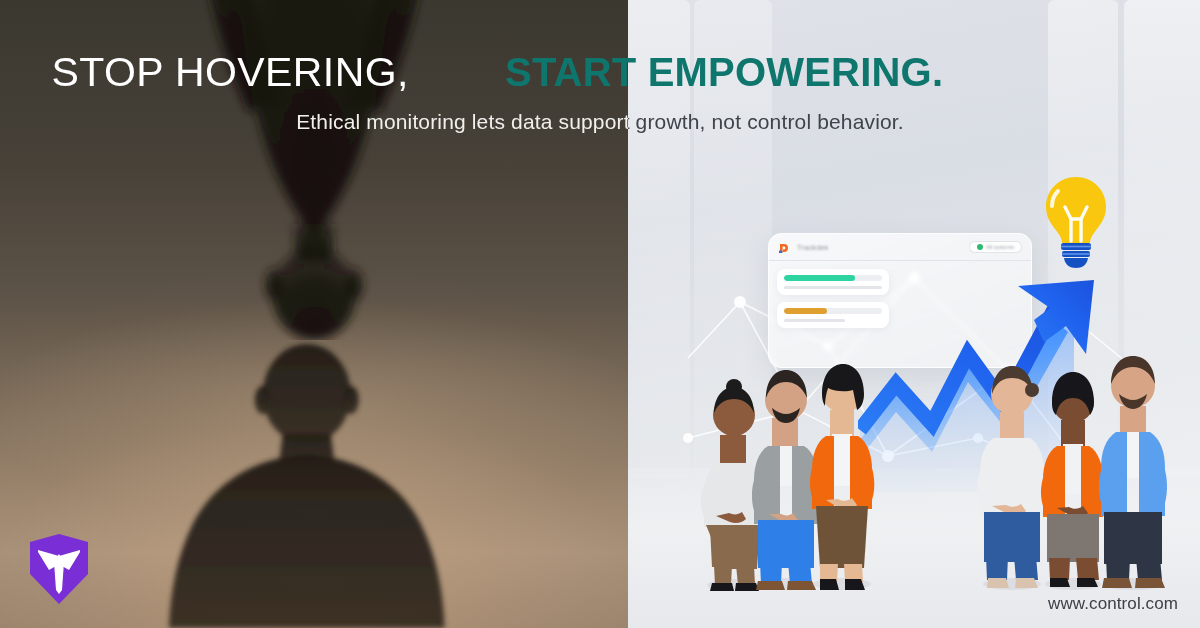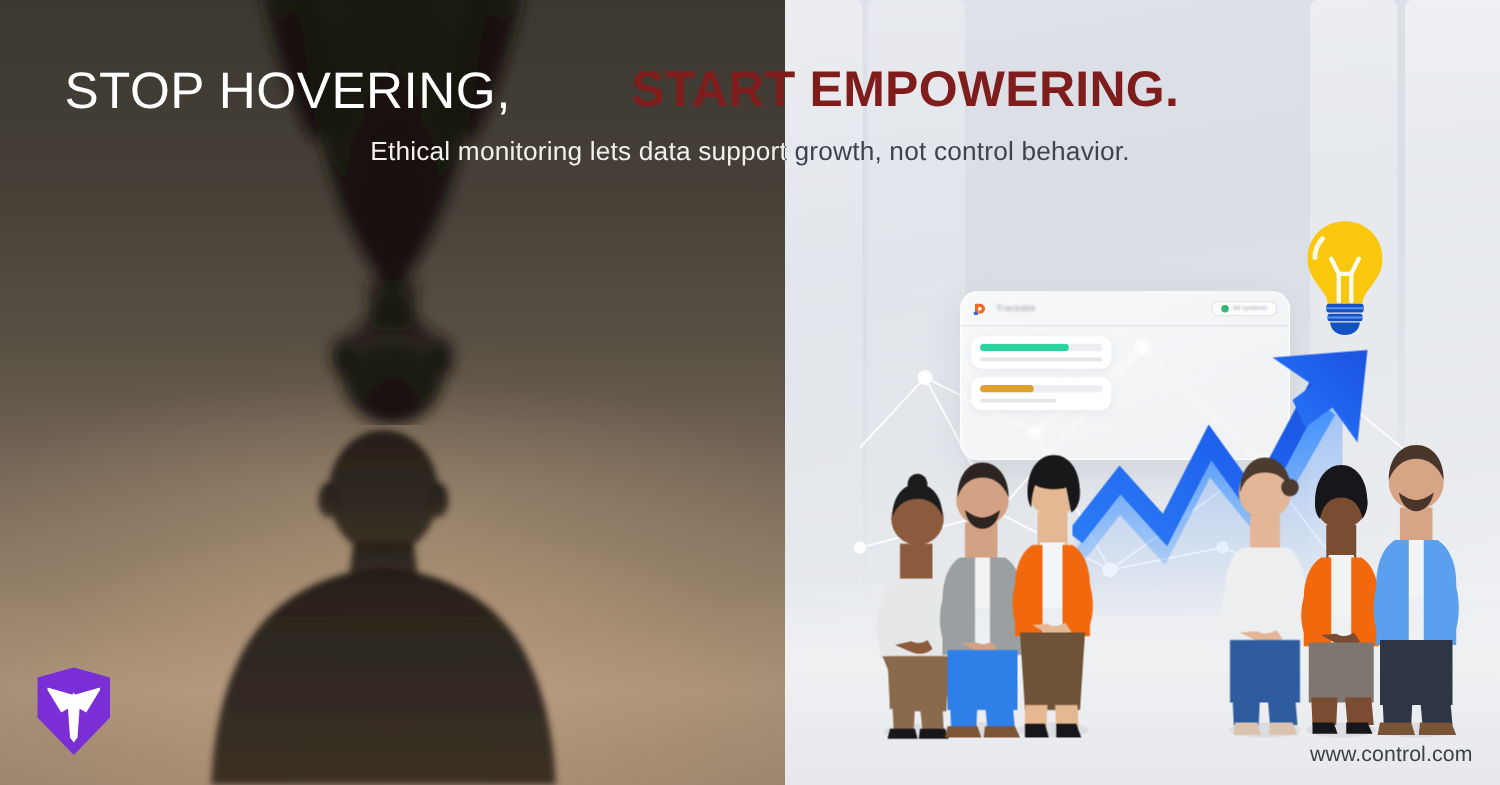--- a/index.html
+++ b/index.html
@@ -447,21 +447,21 @@
         <circle cx="47" cy="38" r="22" fill="#d7a585"></circle>
         <path d="M25 36 c0 -18 10 -28 22 -28 s22 10 22 28 c-5 -12 -13 -17 -22 -17 s-17 5 -22 17 z" fill="#49352a"></path>
         <path d="M33 46 c2 10 8 15 14 15 s12 -5 14 -15 c-5 4 -10 6 -14 6 s-9 -2 -14 -6 z" fill="#49352a"></path>
       </svg>
     </div>
 
   </div>
 
   <div id="headline-row">
     <div id="headline-left">STOP HOVERING,</div>
-    <div id="headline-right" style="color:#7f1d1d;">START EMPOWERING.</div>
+    <div id="headline-right" style="color:#0f766e;">START EMPOWERING.</div>
   </div>
 
   <div id="subtitle-row">
     <div class="subtitle-layer light">Ethical monitoring lets data support growth, not control behavior.</div>
     <div class="subtitle-layer dark">Ethical monitoring lets data support growth, not control behavior.</div>
   </div>
 
   <div id="logo-badge">
     <svg viewBox="0 0 82 82">
       <path d="M12 14 L41 6 L70 14 L70 46 L41 76 L12 46 Z" fill="#7a2ed6"></path>

